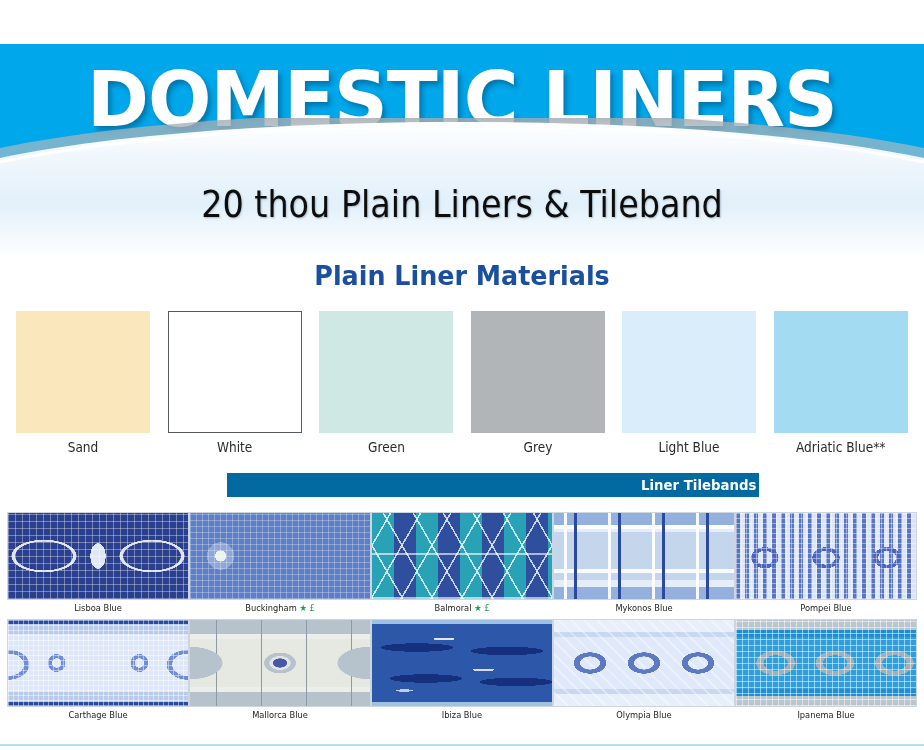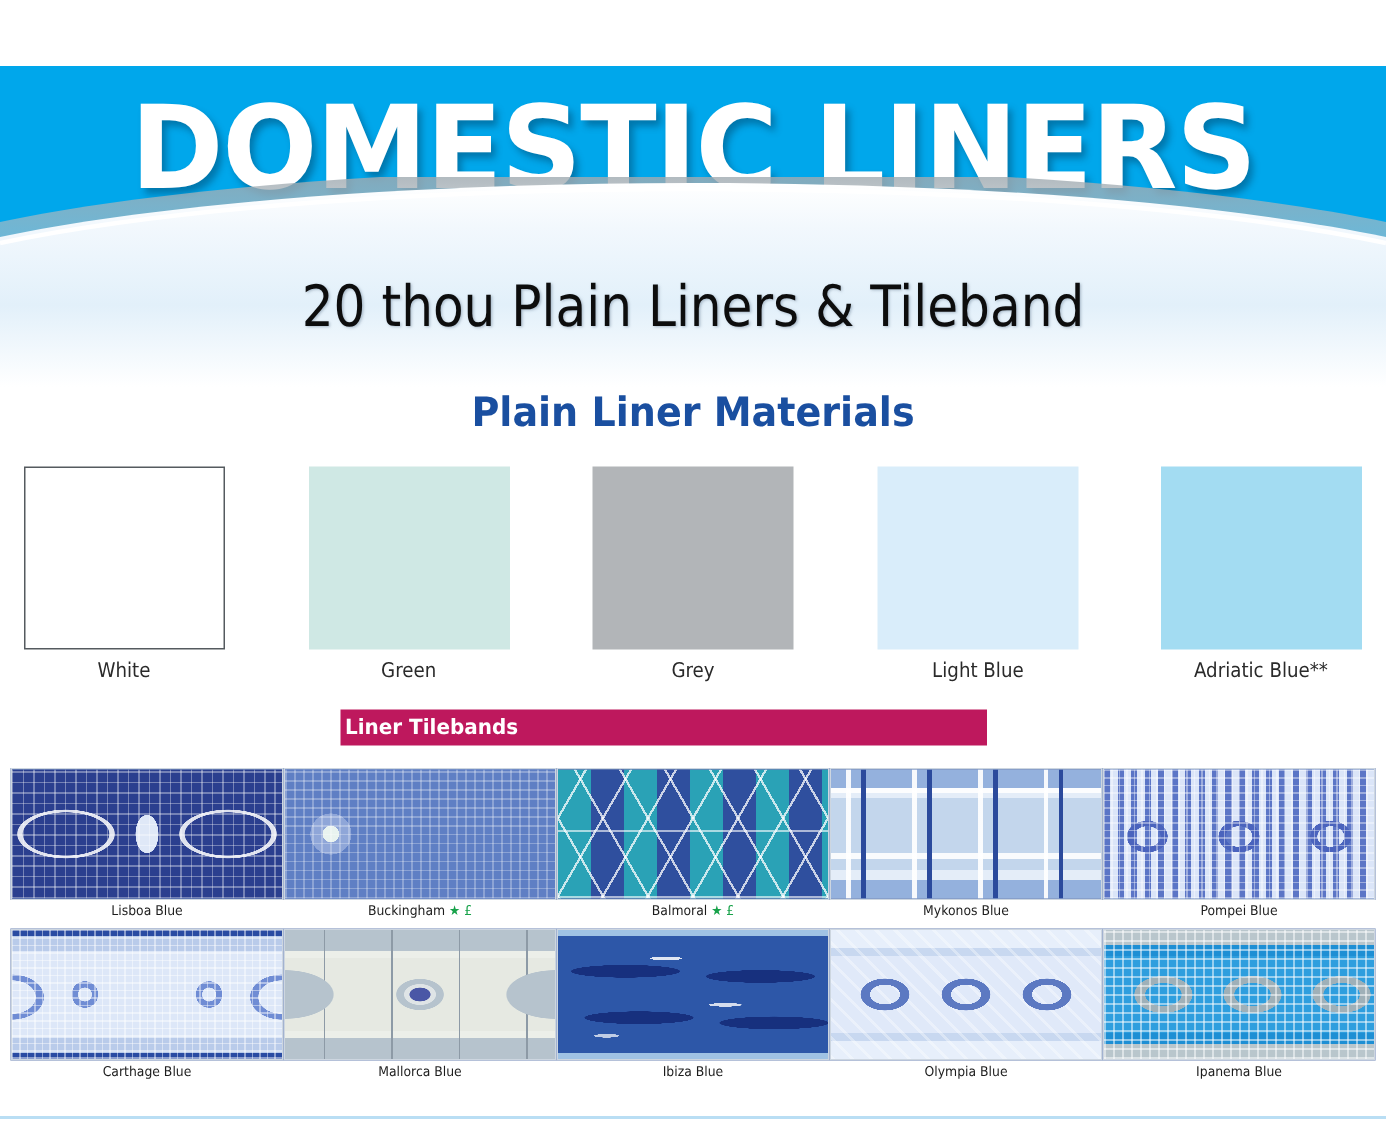--- a/index.html
+++ b/index.html
@@ -76,23 +76,23 @@
   .swatch-label{
     margin-top:6px;
     font-family:"DejaVu Sans", sans-serif;
     font-size:13.5px; color:#2a2a2a;
     transform:scaleX(0.9);
     white-space:nowrap;
   }
 
   
   .tileband-bar{
-    position:absolute; left:227px; top:473px; width:431px; height:24px;
-    background:#be185d; z-index:5;
-    display:flex; align-items:center; justify-content:flex-start;
+    position:absolute; left:227px; top:473px; width:532px; height:24px;
+    background:#0369a1; z-index:5;
+    display:flex; align-items:center; justify-content:flex-end;
   }
   .tileband-bar-label{
     color:#fff; font-family:"DejaVu Sans", sans-serif;
     font-size:14px; font-weight:bold;
     transform:scaleX(0.95);
   }
 
   
   .tile-grid{
     position:absolute; left:0; top:512px; width:924px; z-index:5;
@@ -258,20 +258,24 @@
       <path d="M0,44 C230,-4 694,-4 924,44" fill="none" stroke="#ffffff" stroke-width="3" opacity="0.95"></path>
     </svg>
   </div>
 
   <div class="subtitle">20 thou Plain Liners &amp; Tileband</div>
 
   <div class="section-title">Plain Liner Materials</div>
 
   <div class="swatch-row">
       <div class="swatch-cell">
+        <div class="swatch-chip" style="background: rgb(250, 231, 187);"></div>
+        <div class="swatch-label">Sand</div>
+      </div>
+      <div class="swatch-cell">
         <div class="swatch-chip bordered" style="background: rgb(255, 255, 255);"></div>
         <div class="swatch-label">White</div>
       </div>
       <div class="swatch-cell">
         <div class="swatch-chip" style="background: rgb(207, 232, 228);"></div>
         <div class="swatch-label">Green</div>
       </div>
       <div class="swatch-cell">
         <div class="swatch-chip" style="background: rgb(178, 181, 184);"></div>
         <div class="swatch-label">Grey</div>

